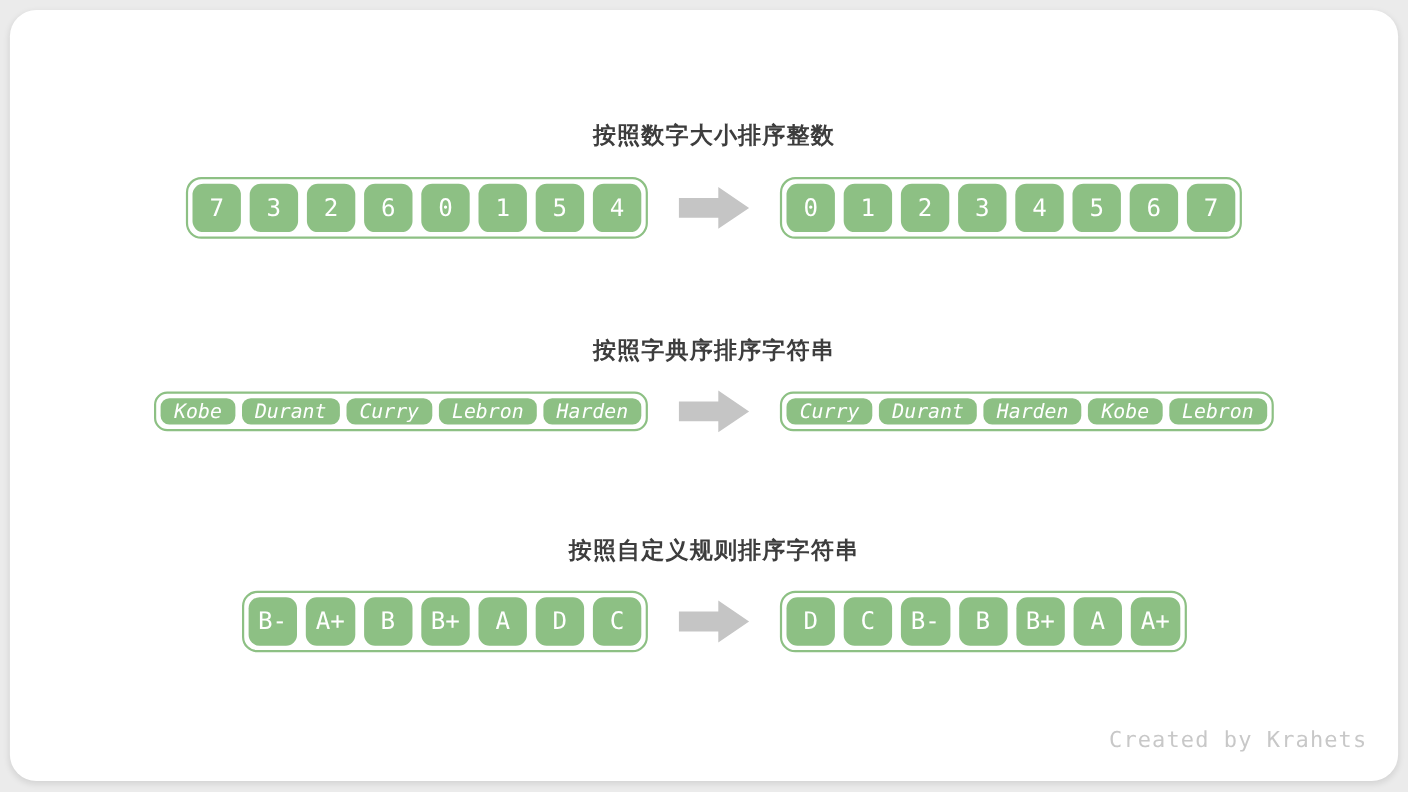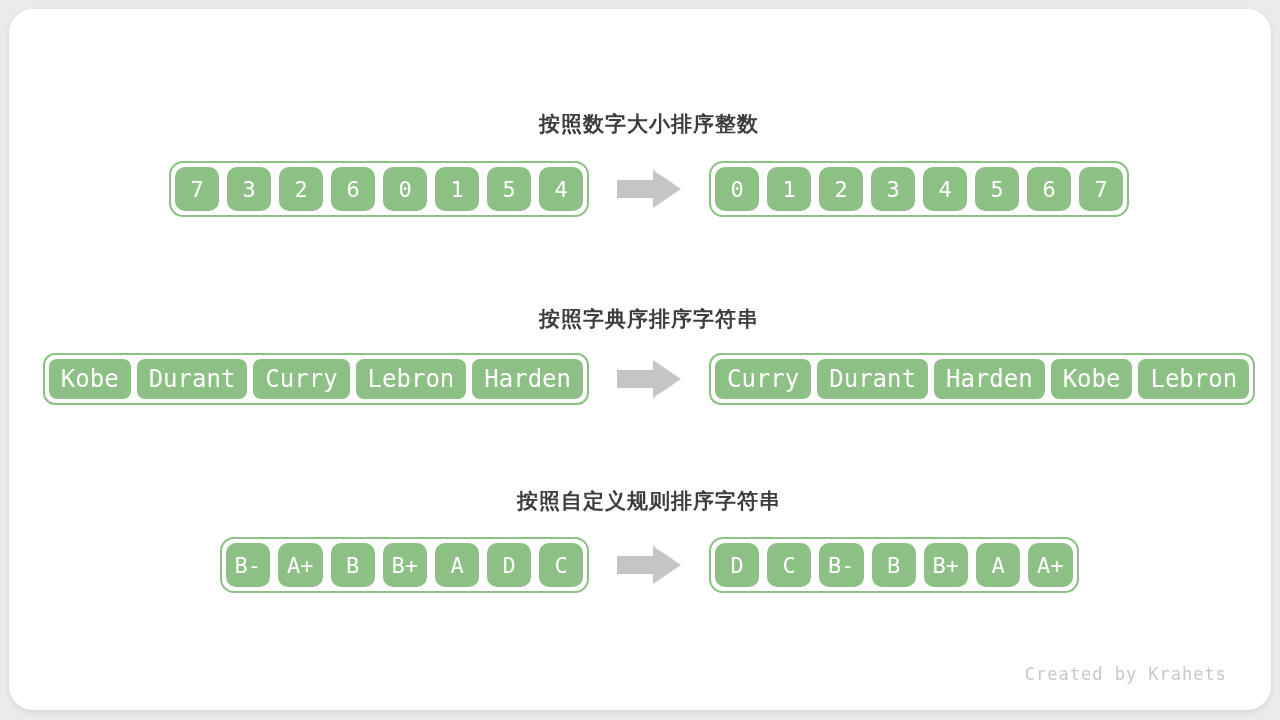--- a/index.html
+++ b/index.html
@@ -81,30 +81,30 @@
     font-family: "DejaVu Sans Mono", "Liberation Mono", monospace;
     border-radius: 10px;
     height: 44px;
     min-width: 44px;
     padding: 0 9px;
     font-size: 22px;
   }
 
   
   .s2 .array-box { gap: 6px; border-radius: 12px; }
-  .s2 .cell { height: 40px; font-size: 24px; padding: 0 12px; border-radius: 8px; }
+  .s2 .cell { height: 24px; font-size: 18px; padding: 0 12px; border-radius: 8px; font-style: italic; }
 
   .arrow-svg { display: block; }
 
   .watermark {
     position: absolute;
-    right: 44px;
+    right: 28px;
     bottom: 26px;
     font-family: "DejaVu Sans Mono", "Liberation Mono", monospace;
-    font-size: 17px;
+    font-size: 20px;
     color: var(--watermark-text, #c8c8c8);
     letter-spacing: 1px;
   }
 </style>
 </head>
 <body>
 
 <div class="canvas">
   <div class="card">
 

